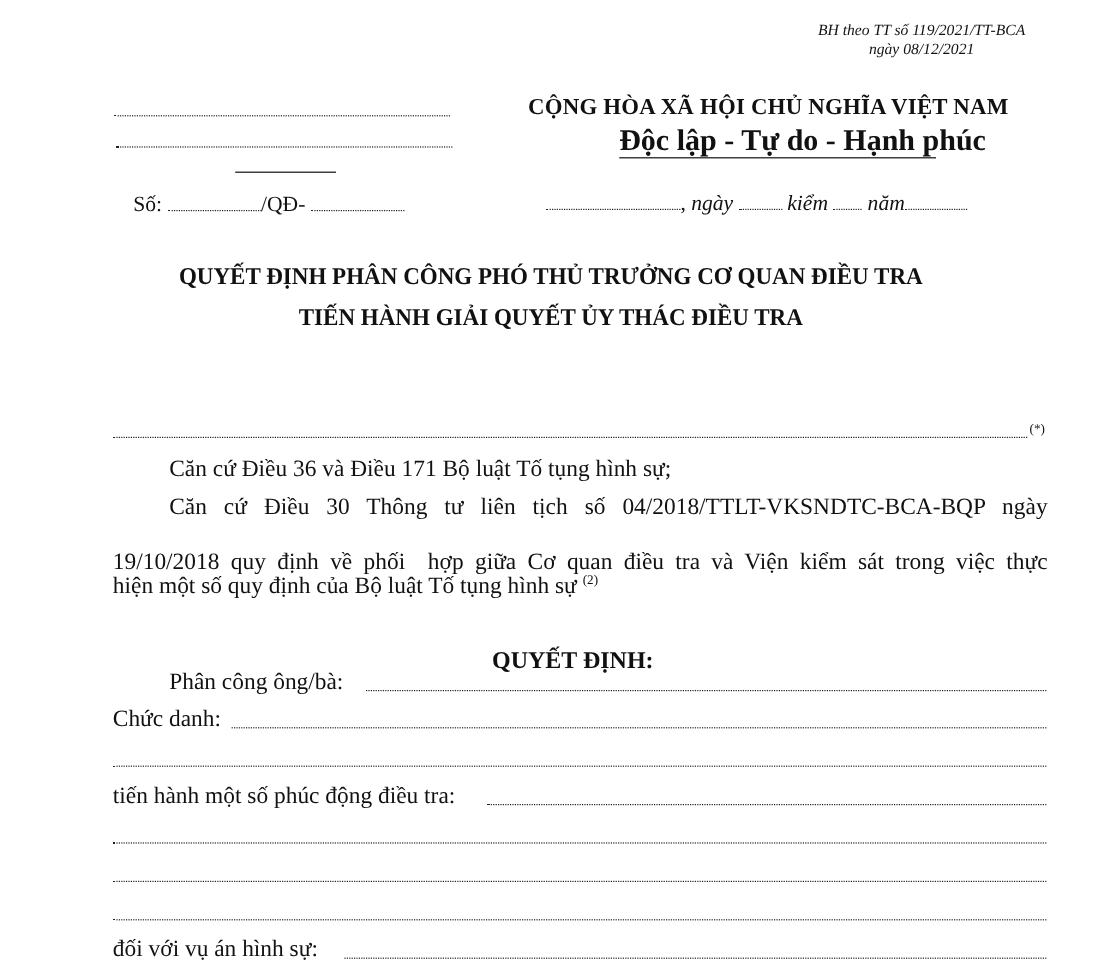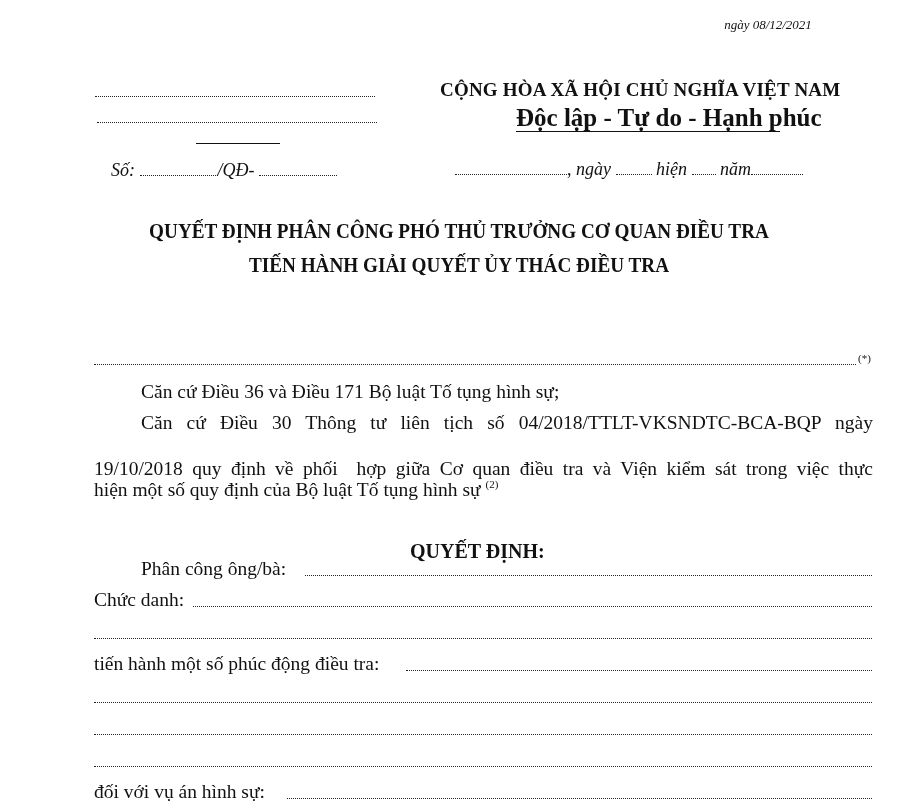--- a/index.html
+++ b/index.html
@@ -15,33 +15,34 @@
       height: 1px;
       vertical-align: baseline;
     }
     .dotline { position: absolute; border-bottom: 1px dotted #222; height: 0; }
 
     .form-meta { font-style: italic; font-size: 13px; text-align: center; line-height: 16px; }
     .nation { font-weight: bold; font-size: 19px; letter-spacing: 0.2px; }
     .motto { font-weight: bold; font-size: 25px; }
     .motto-underline { position: absolute; height: 0; border-top: 1px solid #111; }
     .short-rule { position: absolute; height: 0; border-top: 1.5px solid #111; }
-    .so-line { font-size: 18px; font-style: italic; }
+    .so-line { font-size: 18px; }
     .date-line { font-size: 18px; }
     .date-line i { }
     .title { font-weight: bold; font-size: 20px; text-align: center; width: 918px; left: 0; transform: scaleX(0.96); transform-origin: center; }
     .body-text { font-size: 19.5px; line-height: 31px; }
     .sup { font-size: 11px; vertical-align: super; }
     .star { font-size: 11px; }
     .decide { font-weight: bold; font-size: 20px; }
   </style>
 </head>
 <body>
 
 <div class="abs form-meta" style="left:668px; top:17px; width:200px;">
+  <div>BH theo TT số 119/2021/TT-BCA</div>
   <div>ngày 08/12/2021</div>
 </div>
 
 <div class="dotline" style="left:95px; top:96px; width:280px;"></div>
 <div class="dotline" style="left:97px; top:122px; width:280px;"></div>
 <div class="short-rule" style="left:196px; top:143px; width:84px;"></div>
 
 <div class="abs nation" style="left:440px; top:79px;">CỘNG HÒA XÃ HỘI CHỦ NGHĨA VIỆT NAM</div>
 <div class="abs motto" style="left:516px; top:104px;">Độc lập - Tự do - Hạnh phúc</div>
 <div class="motto-underline" style="left:516px; top:131px; width:264px;"></div>
@@ -49,21 +50,21 @@
 <div class="abs so-line" style="left:111px; top:160px;">
   <span>Số:</span>
   <span class="dots" style="width:78px;"></span><span>/QĐ-</span>
   <span class="dots" style="width:78px;"></span>
 </div>
 
 <div class="abs date-line" style="left:455px; top:159px;">
   <span class="dots" style="width:112px;"></span><span>,</span>
   <i>ngày</i>
   <span class="dots" style="width:36px;"></span>
-  <i>hiện</i>
+  <i>kiểm</i>
   <span class="dots" style="width:24px;"></span>
   <i>năm</i><span class="dots" style="width:52px;"></span>
 </div>
 
 <div class="abs title" style="top:220px;">QUYẾT ĐỊNH PHÂN CÔNG PHÓ THỦ TRƯỞNG CƠ QUAN ĐIỀU TRA</div>
 <div class="abs title" style="top:254px;">TIẾN HÀNH GIẢI QUYẾT ỦY THÁC ĐIỀU TRA</div>
 
 <div class="dotline" style="left:94px; top:364px; width:762px;"></div>
 <div class="abs star" style="left:858px; top:352px;">(*)</div>
 

